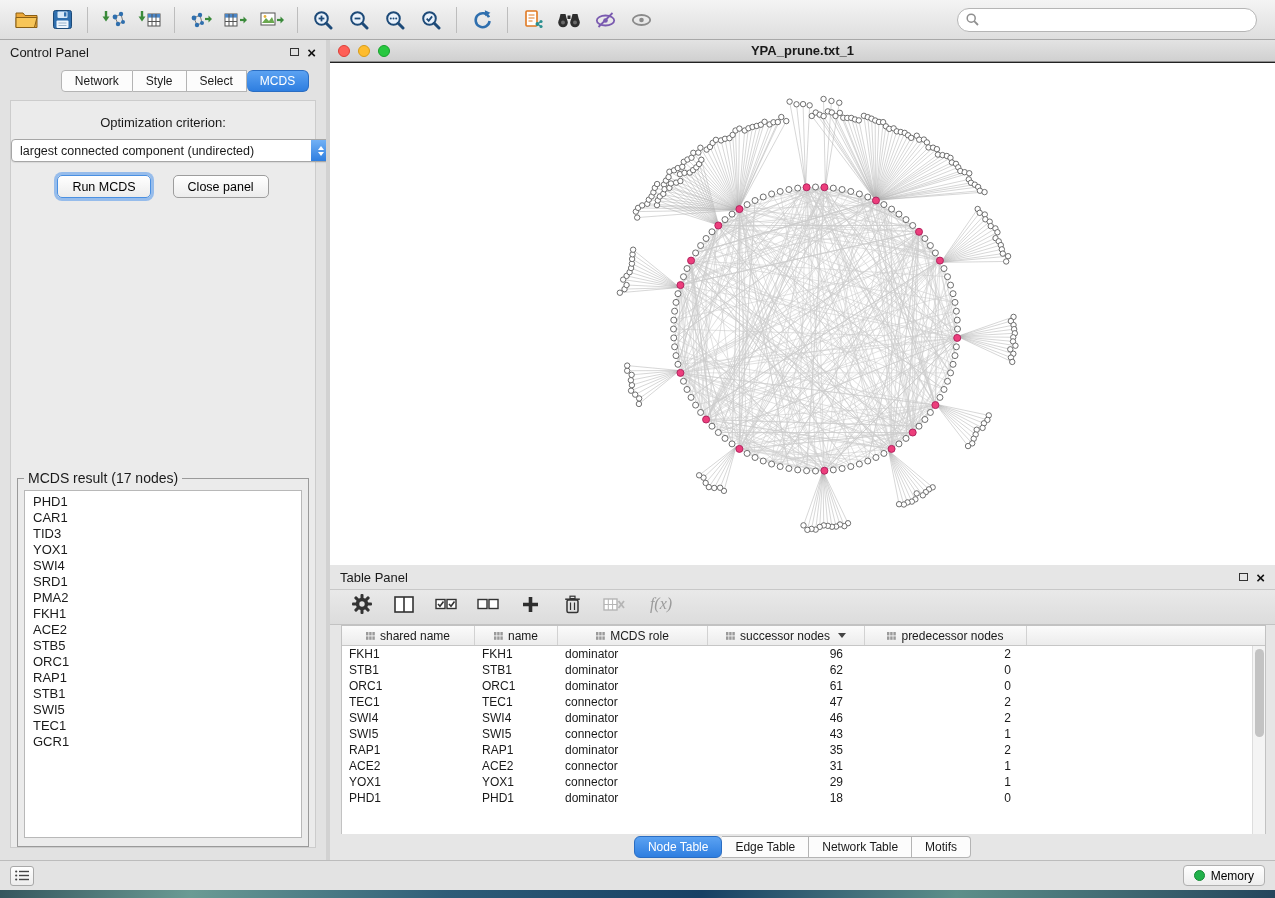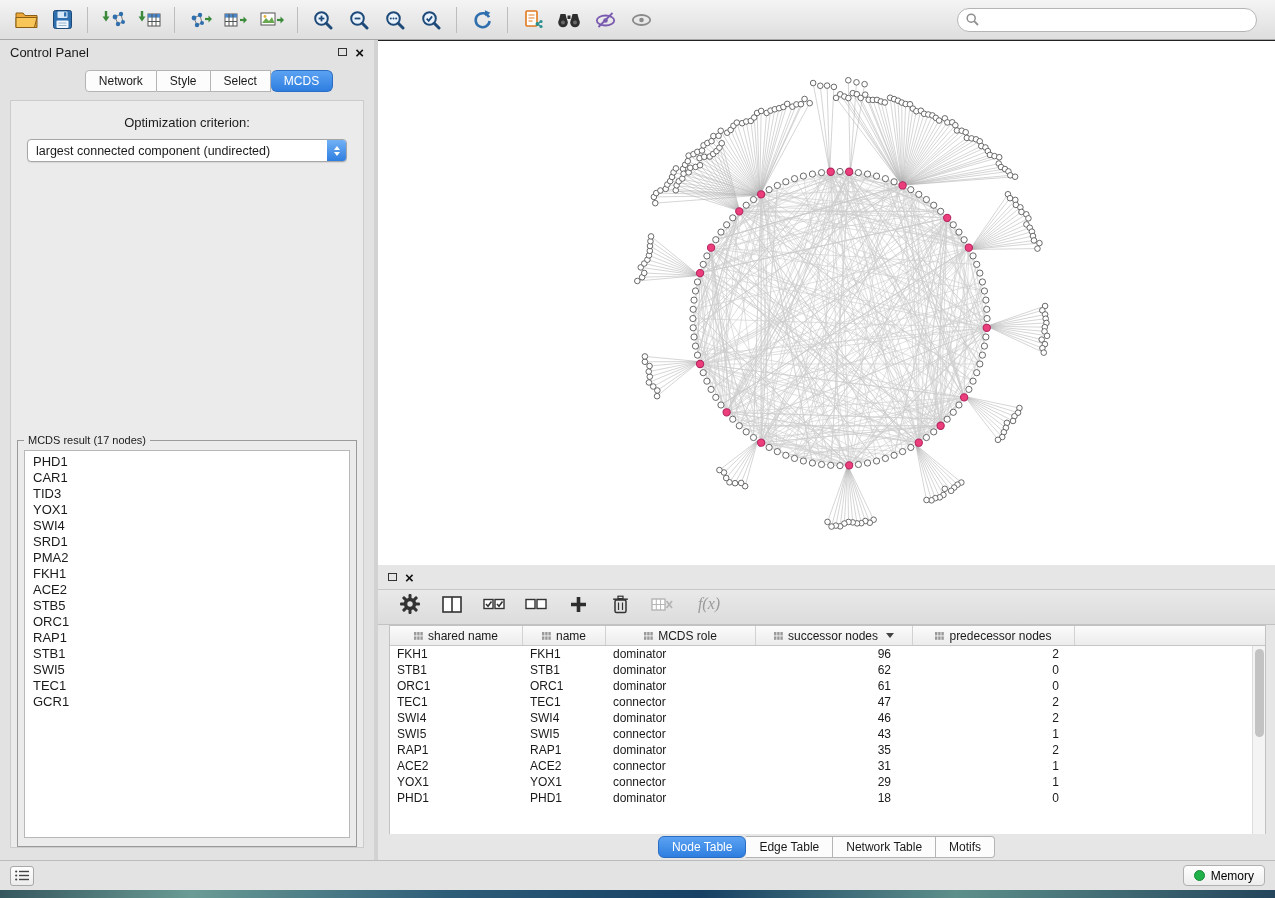--- a/index.html
+++ b/index.html
@@ -17,42 +17,42 @@
   .search input { border:none; outline:none; flex:1; font-size:12px; font-family:"Liberation Sans",sans-serif; background:transparent; }
 
   
   .main { flex:1; display:flex; min-height:0; }
   .panel-header { height:24px; display:flex; align-items:center; padding:0 10px; gap:8px; font-size:13px; }
   .panel-header .title { flex:1; }
   .float-icon { width:9px; height:8px; border:1.3px solid #333; display:inline-block; cursor:pointer; }
   .close-icon { font-weight:700; font-size:15px; line-height:1; cursor:pointer; color:#111; }
 
   
-  .control-panel { width:374px; flex:0 0 auto; background:#e2e2e2; display:flex; flex-direction:column; }
+  .control-panel { width:326px; flex:0 0 auto; background:#e2e2e2; display:flex; flex-direction:column; }
   .cp-tabs { display:flex; justify-content:center; margin:6px 0 4px;padding-left:44px; }
   .cp-tab { padding:3px 13px; background:#fcfcfc; border:1px solid #b4b4b4; border-left:none; font-size:12px; cursor:pointer; }
   .cp-tab:first-child { border-left:1px solid #b4b4b4; border-radius:4px 0 0 4px; }
   .cp-tab:last-child { border-radius:0 4px 4px 0; }
   .cp-tab.active { background:linear-gradient(#5ba2f2,#2e7ee0); color:#fff; border-color:#2a6dc2; border-radius:6px; }
   .cp-card { flex:1; margin:4px 10px 12px; background:#ebebeb; border:1px solid #cccccc; display:flex; flex-direction:column; min-height:0; }
   .opt-label { text-align:center; margin-top:14px; font-size:13px; }
   .dropdown { width:320px; height:23px; margin:9px auto 0; background:#fff; border:1px solid #a6a6a6; border-radius:4px;
               display:flex; align-items:center; font-size:12.5px; cursor:pointer; box-shadow:0 1px 1px rgba(0,0,0,.08); }
   .dropdown .val { flex:1; padding:0 8px; white-space:nowrap; overflow:hidden; }
   .dd-stepper { width:19px; height:21px; border-radius:0 3px 3px 0; background:linear-gradient(#72b1f5,#2e7ee0);
                 display:flex; flex-direction:column; align-items:center; justify-content:center; gap:2px; }
   .dd-stepper i { width:0; height:0; border-left:3.5px solid transparent; border-right:3.5px solid transparent; display:block; }
   .dd-up { border-bottom:4px solid #fff; }
   .dd-down { border-top:4px solid #fff; }
   .btn-row { display:flex; justify-content:center; gap:22px; margin-top:13px; }
   .btn { height:23px; padding:0 14px; font-size:12.5px; font-family:"Liberation Sans",sans-serif; background:linear-gradient(#ffffff,#ececec);
          border:1px solid #9d9d9d; border-radius:5px; cursor:pointer; }
   .btn.focus-ring { box-shadow:0 0 0 3px rgba(80,150,235,.55); border-color:#4a90e2; }
   .result-group { margin:272px 6px 0; flex:1; border:1px solid #9a9a9a; padding:4px 6px 8px; display:flex; flex-direction:column; min-height:0; }
-  .result-group legend { font-size:11px; padding:0 4px;margin-top:44px; }
+  .result-group legend { font-size:14px; padding:0 4px;margin-top:44px; }
   .result-list { flex:1; background:#fff; border:1px solid #b8b8b8; overflow:hidden; padding:3px 0; }
   .result-item { font-size:13px; line-height:16px; padding:0 8px; cursor:default; }
 
   
   .splitter { width:4px; background:#d2d2d2; cursor:col-resize; flex:0 0 auto; }
 
   
   .right-col { flex:1; display:flex; flex-direction:column; min-width:0; }
   .network-window { height:525px; flex:0 0 auto; display:flex; flex-direction:column; }
   .net-titlebar { height:22px; background:linear-gradient(#e3e3e3,#d0d0d0); border-bottom:1px solid #8c8c8c;
@@ -283,20 +283,24 @@
           <div class="cp-tab active">MCDS</div>
         </div>
       <div class="cp-card">
         <div class="opt-label">Optimization criterion:</div>
         <div class="dropdown">
           <span class="val">largest connected component (undirected)</span>
           <span class="dd-stepper">
               <i class="dd-up"></i>
               <i class="dd-down"></i>
             </span>
+        </div>
+        <div class="btn-row">
+          <button class="btn focus-ring">Run MCDS</button>
+          <button class="btn">Close panel</button>
         </div>
         <fieldset class="result-group">
           <legend>MCDS result (17 nodes)</legend>
           <div class="result-list">
               <div class="result-item">PHD1</div>
               <div class="result-item">CAR1</div>
               <div class="result-item">TID3</div>
               <div class="result-item">YOX1</div>
               <div class="result-item">SWI4</div>
               <div class="result-item">SRD1</div>
@@ -312,20 +316,26 @@
               <div class="result-item">GCR1</div>
             </div>
         </fieldset>
       </div>
     </div>
 
     <div class="splitter"></div>
 
     <div class="right-col">
       <div class="network-window">
+        <div class="net-titlebar">
+          <span class="tl red"></span>
+          <span class="tl yellow"></span>
+          <span class="tl green"></span>
+          <span class="net-title">YPA_prune.txt_1</span>
+        </div>
         <div class="net-canvas">
             <svg viewBox="0 0 866 502">
               <g stroke="#8f8f8f" stroke-width="0.6" opacity="0.45">
                 <line x1="369.9125951129825" y1="146.1054345787138" x2="437.08374622683755" y2="407.7197954368146"></line>
                 <line x1="369.9125951129825" y1="146.1054345787138" x2="428.20268083386884" y2="406.88028758665587"></line>
                 <line x1="369.9125951129825" y1="146.1054345787138" x2="362.5344941744688" y2="380.8804132012425"></line>
                 <line x1="369.9125951129825" y1="146.1054345787138" x2="369.9125951129825" y2="385.8945654212862"></line>
                 <line x1="369.9125951129825" y1="146.1054345787138" x2="331.11958679875744" y2="182.53449417446882"></line>
                 <line x1="369.9125951129825" y1="146.1054345787138" x2="419.3918533288271" y2="405.4847896034738"></line>
                 <line x1="369.9125951129825" y1="146.1054345787138" x2="514.4090217224435" y2="141.56445143377135"></line>
@@ -1275,20 +1285,21 @@
                 <circle cx="543.2056890418738" cy="369.51354509384043" r="3.5" fill="#ed3e7c" stroke="#b22460" stroke-width="1"></circle>
                 <circle cx="336.5871195258379" cy="356.514206544314" r="3.5" fill="#ed3e7c" stroke="#b22460" stroke-width="1"></circle>
                 <circle cx="321.5644514337714" cy="197.59097827755642" r="3.5" fill="#ed3e7c" stroke="#b22460" stroke-width="1"></circle>
               </g>
             </svg>
           </div>
       </div>
 
       <div class="table-panel">
         <div class="panel-header">
+          <span class="title">Table Panel</span>
           <span class="float-icon"></span>
           <span class="close-icon">×</span>
         </div>
         <div class="table-toolbar">
           <button class="ttb">
             <svg width="20" height="20" viewBox="0 0 20 20">
                 <g fill="#333">
                   <rect x="8.5" y="0" width="3" height="20" rx="1"></rect>
                   <rect x="8.5" y="0" width="3" height="20" rx="1" transform="rotate(45 10 10)"></rect>
                   <rect x="8.5" y="0" width="3" height="20" rx="1" transform="rotate(90 10 10)"></rect>

